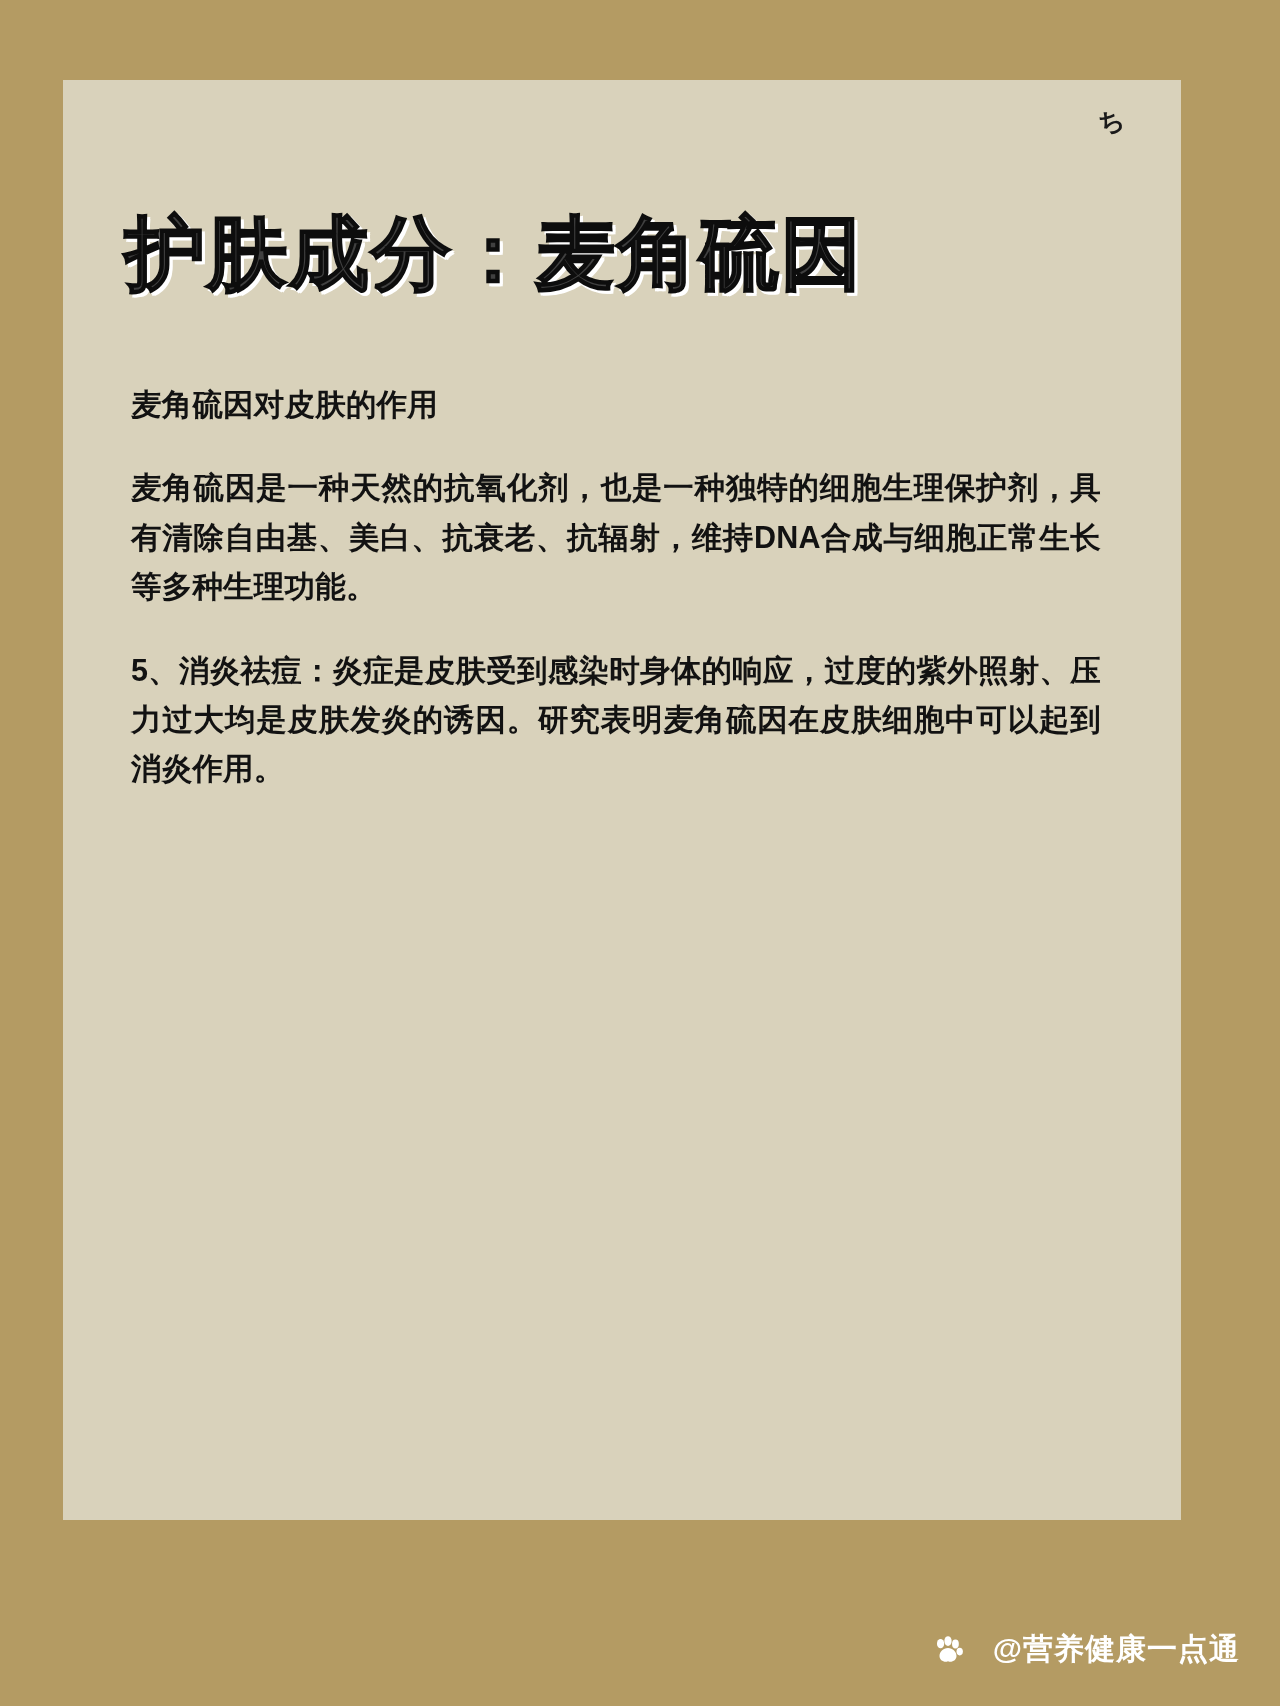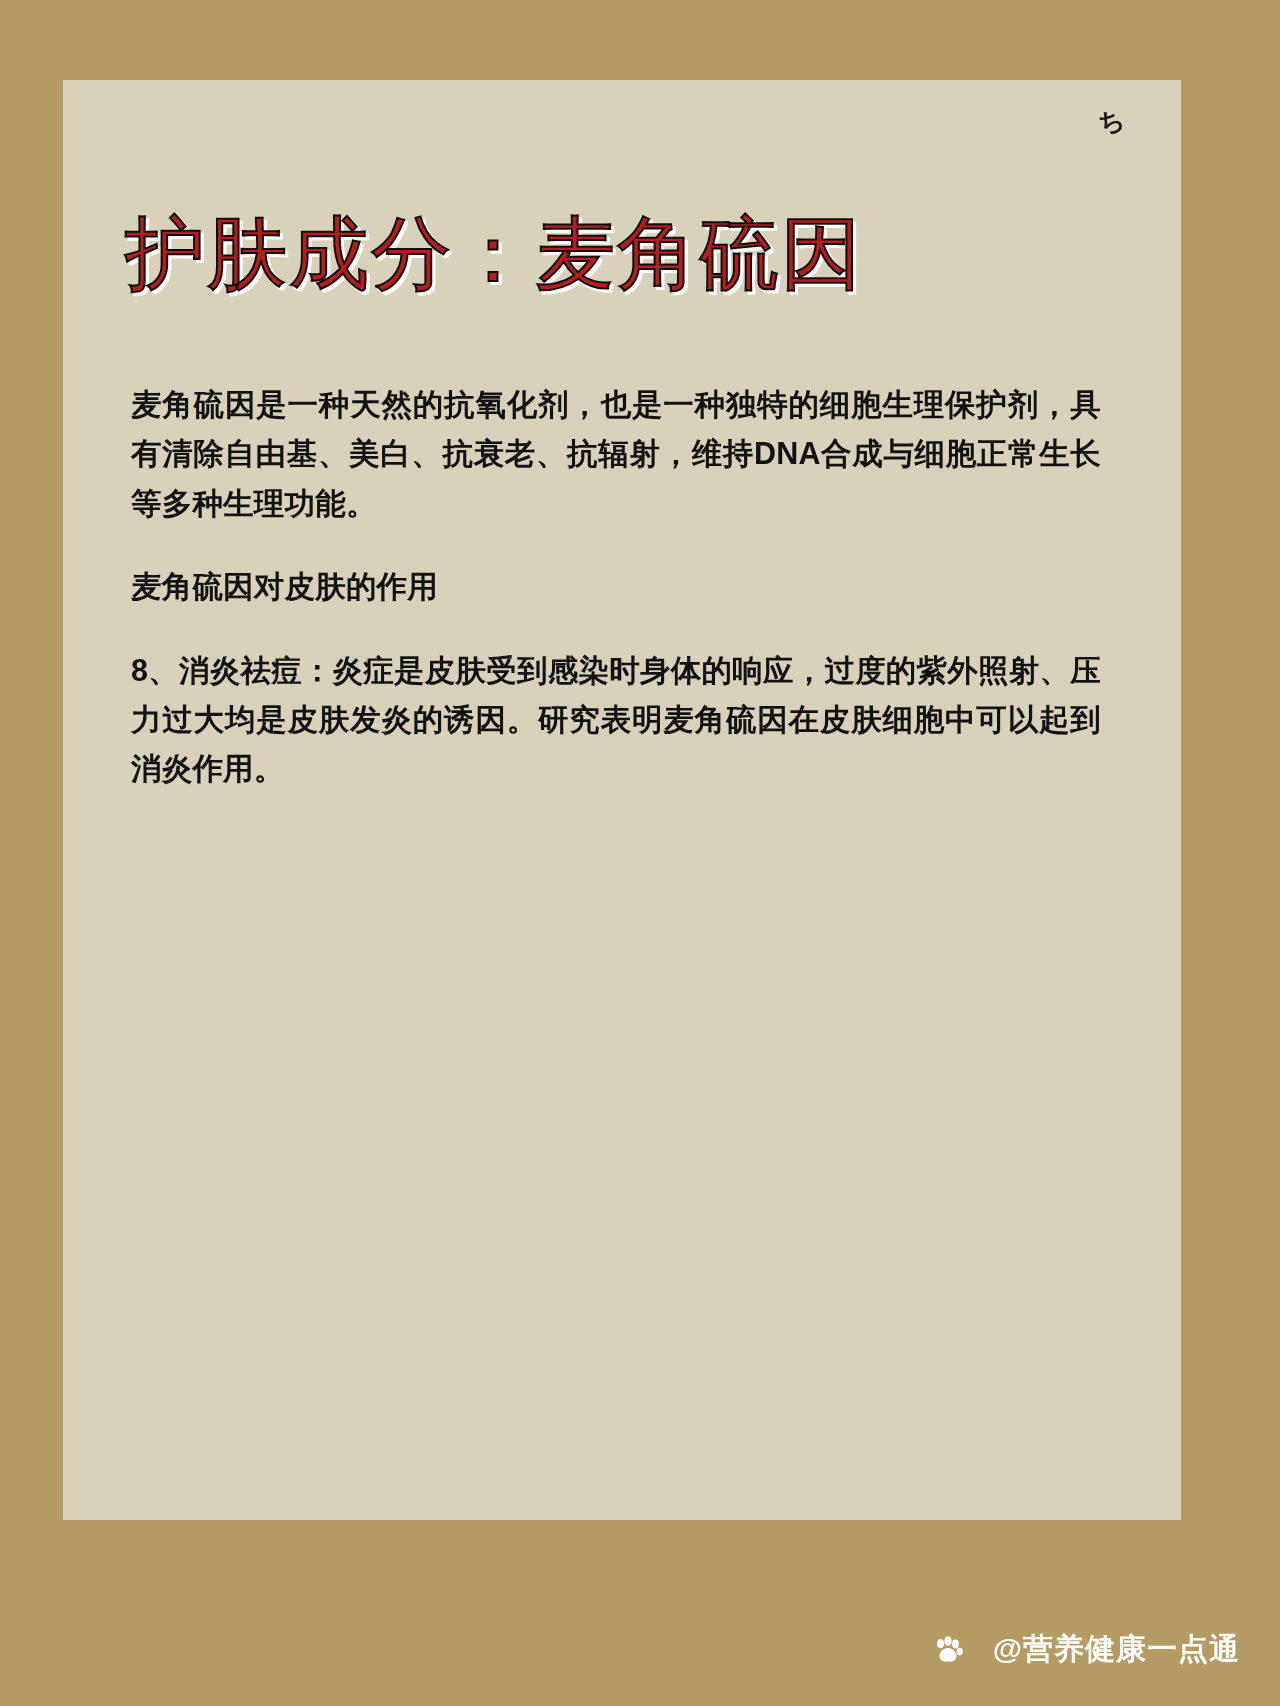--- a/index.html
+++ b/index.html
@@ -40,22 +40,22 @@
     letter-spacing: 0;
     line-height: 1;
     transform: rotate(-8deg);
     font-family: "DejaVu Sans", sans-serif;
   }
   .title {
     position: absolute;
     left: 62px;
     top: 130px;
     font-size: 80px;
-    font-weight: 400;
-    color: #b91c1c;
+    font-weight: 700;
+    color: #404040;
     letter-spacing: 2px;
     line-height: 1.1;
     white-space: nowrap;
     -webkit-text-stroke: 2px #0d0d0d;
     text-shadow:
       3px 3px 0 #ffffff,
       4px 4px 0 #ffffff,
       2px 4px 0 #ffffff,
       4px 2px 0 #ffffff;
     font-family: "Liberation Sans", "DejaVu Sans", sans-serif;
@@ -103,23 +103,23 @@
 
 <div class="poster">
 
   <div class="card">
 
     <div class="corner-mark">ち</div>
 
     <div class="title">护肤成分：麦角硫因</div>
 
     <div class="body-wrap">
+      <p class="para">麦角硫因对皮肤的作用</p>
       <p class="para">麦角硫因是一种天然的抗氧化剂，也是一种独特的细胞生理保护剂，具有清除自由基、美白、抗衰老、抗辐射，维持DNA合成与细胞正常生长等多种生理功能。</p>
-      <p class="para">麦角硫因对皮肤的作用</p>
-      <p class="para">8、消炎祛痘：炎症是皮肤受到感染时身体的响应，过度的紫外照射、压力过大均是皮肤发炎的诱因。研究表明麦角硫因在皮肤细胞中可以起到消炎作用。</p>
+      <p class="para">5、消炎祛痘：炎症是皮肤受到感染时身体的响应，过度的紫外照射、压力过大均是皮肤发炎的诱因。研究表明麦角硫因在皮肤细胞中可以起到消炎作用。</p>
     </div>
 
   </div>
 
   <div class="footer">
     <span>
       <svg class="paw-icon" viewBox="0 0 32 32" aria-hidden="true">
         <ellipse cx="9" cy="10" rx="3.4" ry="4.4" fill="#ffffff"></ellipse>
         <ellipse cx="16" cy="7.6" rx="3.4" ry="4.6" fill="#ffffff"></ellipse>
         <ellipse cx="23" cy="10.4" rx="3.2" ry="4.2" fill="#ffffff"></ellipse>

